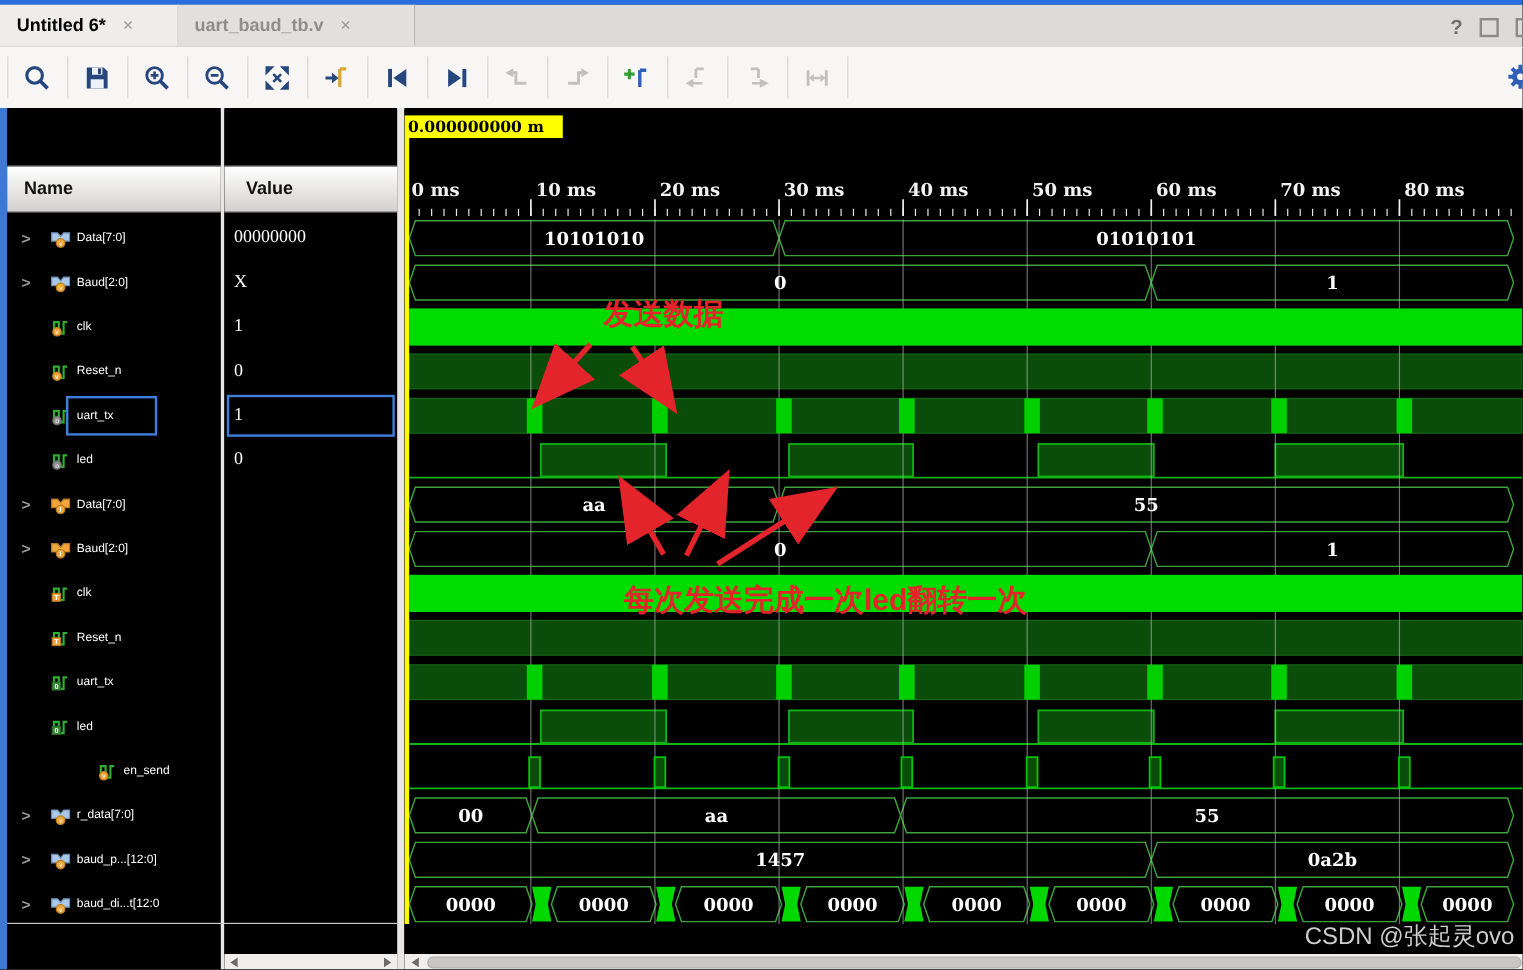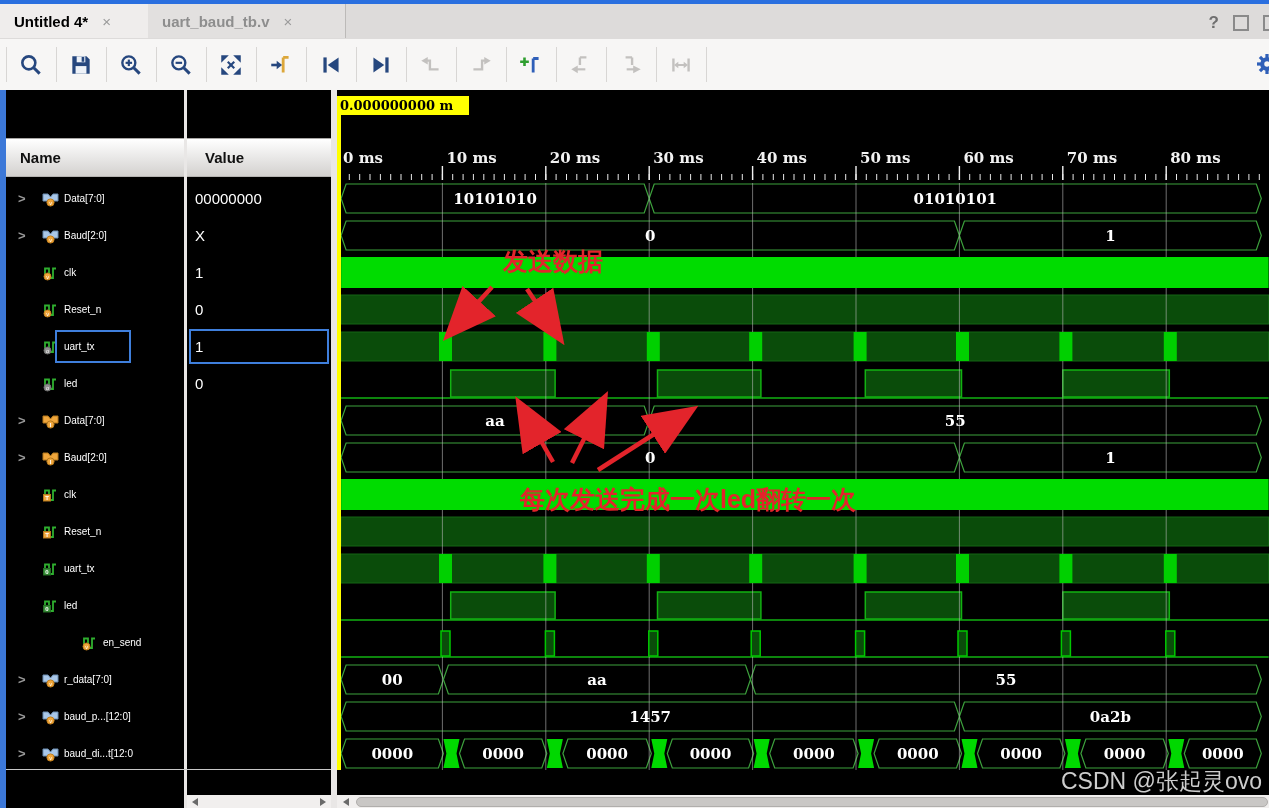--- a/index.html
+++ b/index.html
@@ -32,41 +32,41 @@
   .wave-panel{position:absolute;left:337px;top:90px;width:932px;height:718px;background:#000;}
   .col-header{position:absolute;top:138px;height:39px;background:linear-gradient(#ffffff,#d3d1cf);
       border-top:1px solid #a9a7a5;border-bottom:1px solid #b5b3b1;display:flex;align-items:center;
       font-size:15px;font-weight:bold;color:#111;}
   #name-header{left:6px;width:178px;padding-left:14px;box-sizing:border-box;}
   #value-header{left:187px;width:144px;padding-left:18px;box-sizing:border-box;}
   .sig-row{position:absolute;left:6px;width:178px;height:37px;display:flex;align-items:center;overflow:hidden;}
   .sig-row .tw{width:24px;padding-left:12px;color:#999;font-size:13px;font-weight:bold;flex:none;}
   .sig-row .sicon{width:17px;height:16px;flex:none;margin-right:5px;}
   .sig-row .slbl{color:#fff;font-size:10px;white-space:nowrap;}
-  .val-row{position:absolute;left:187px;width:138px;height:37px;line-height:37px;color:#fff;font-size:15px;padding-left:8px;box-sizing:border-box;overflow:hidden;}
+  .val-row{position:absolute;left:187px;width:138px;height:37px;line-height:37px;color:#fff;font-size:15px;padding-left:8px;box-sizing:border-box;overflow:hidden;font-family:Liberation Serif, serif;}
   .list-endline{position:absolute;left:6px;top:769px;width:325px;height:1px;background:#c8c8c8;}
   .sel-box{position:absolute;border:2px solid #3f7fdc;box-sizing:border-box;}
   
   .hsb{position:absolute;top:795px;height:13px;background:#f1efee;}
   .sb-arrow{position:absolute;top:3px;width:0;height:0;border-top:4px solid transparent;border-bottom:4px solid transparent;}
   .sb-left{border-right:6px solid #6a6a6a;}
   .sb-right{border-left:6px solid #6a6a6a;}
   .sb-thumb{position:absolute;top:2px;height:8px;background:#c9c7c5;border:1px solid #b0aeac;border-radius:5px;}
-  .watermark{position:absolute;right:7px;top:768px;height:32px;line-height:26px;color:#cdcdcd;font-size:23px;}
+  .watermark{position:absolute;right:7px;top:768px;height:32px;line-height:26px;color:#cdcdcd;font-size:20px;}
   #wave-svg{position:absolute;left:337px;top:96px;}
 </style>
 </head>
 <body>
 
 <div id="app">
   <div class="top-border"></div>
 
   <div class="tabbar">
     <div class="tab active" style="left:0;width:148px;">
-      <span class="tlabel">Untitled 4*</span>
+      <span class="tlabel">Untitled 6*</span>
       <span class="tclose">×</span>
     </div>
     <div class="tab inactive" style="left:148px;width:197px;">
       <span class="tlabel">uart_baud_tb.v</span>
       <span class="tclose">×</span>
     </div>
     <div class="titlebar-icons">
       <span class="help-glyph">?</span>
       <span class="float-glyph"></span>
       <span class="sliver-glyph"></span>

